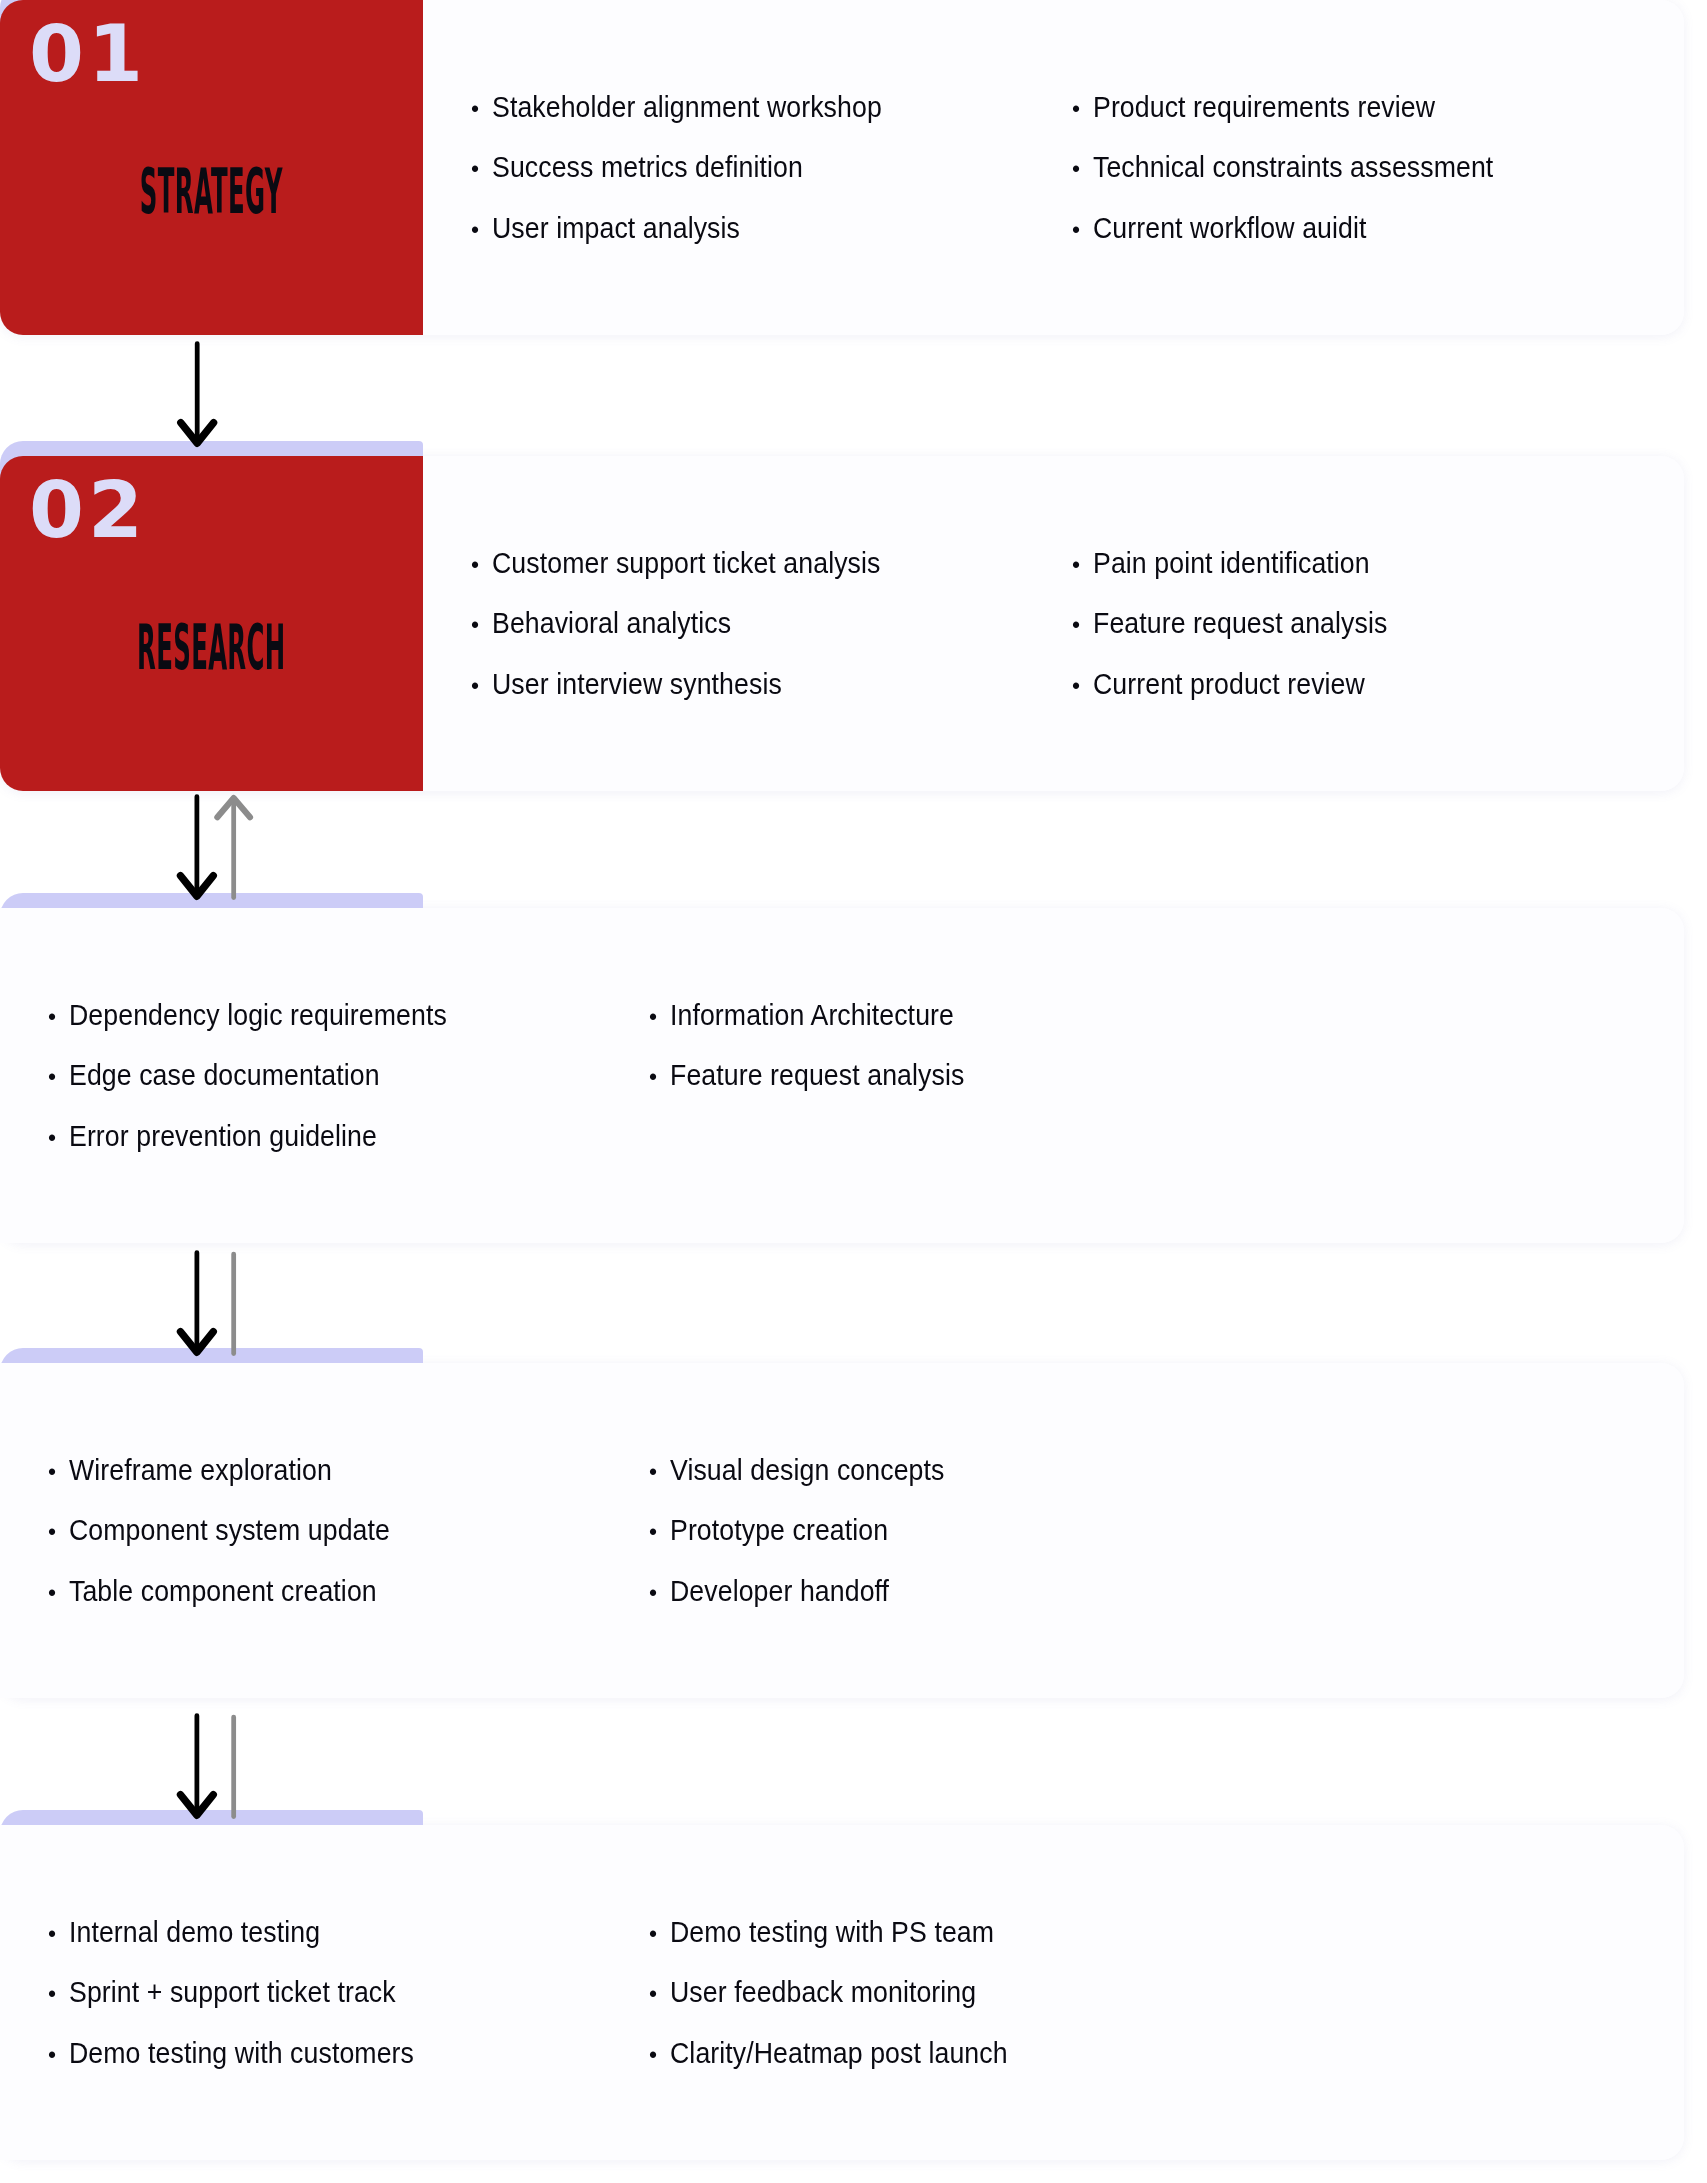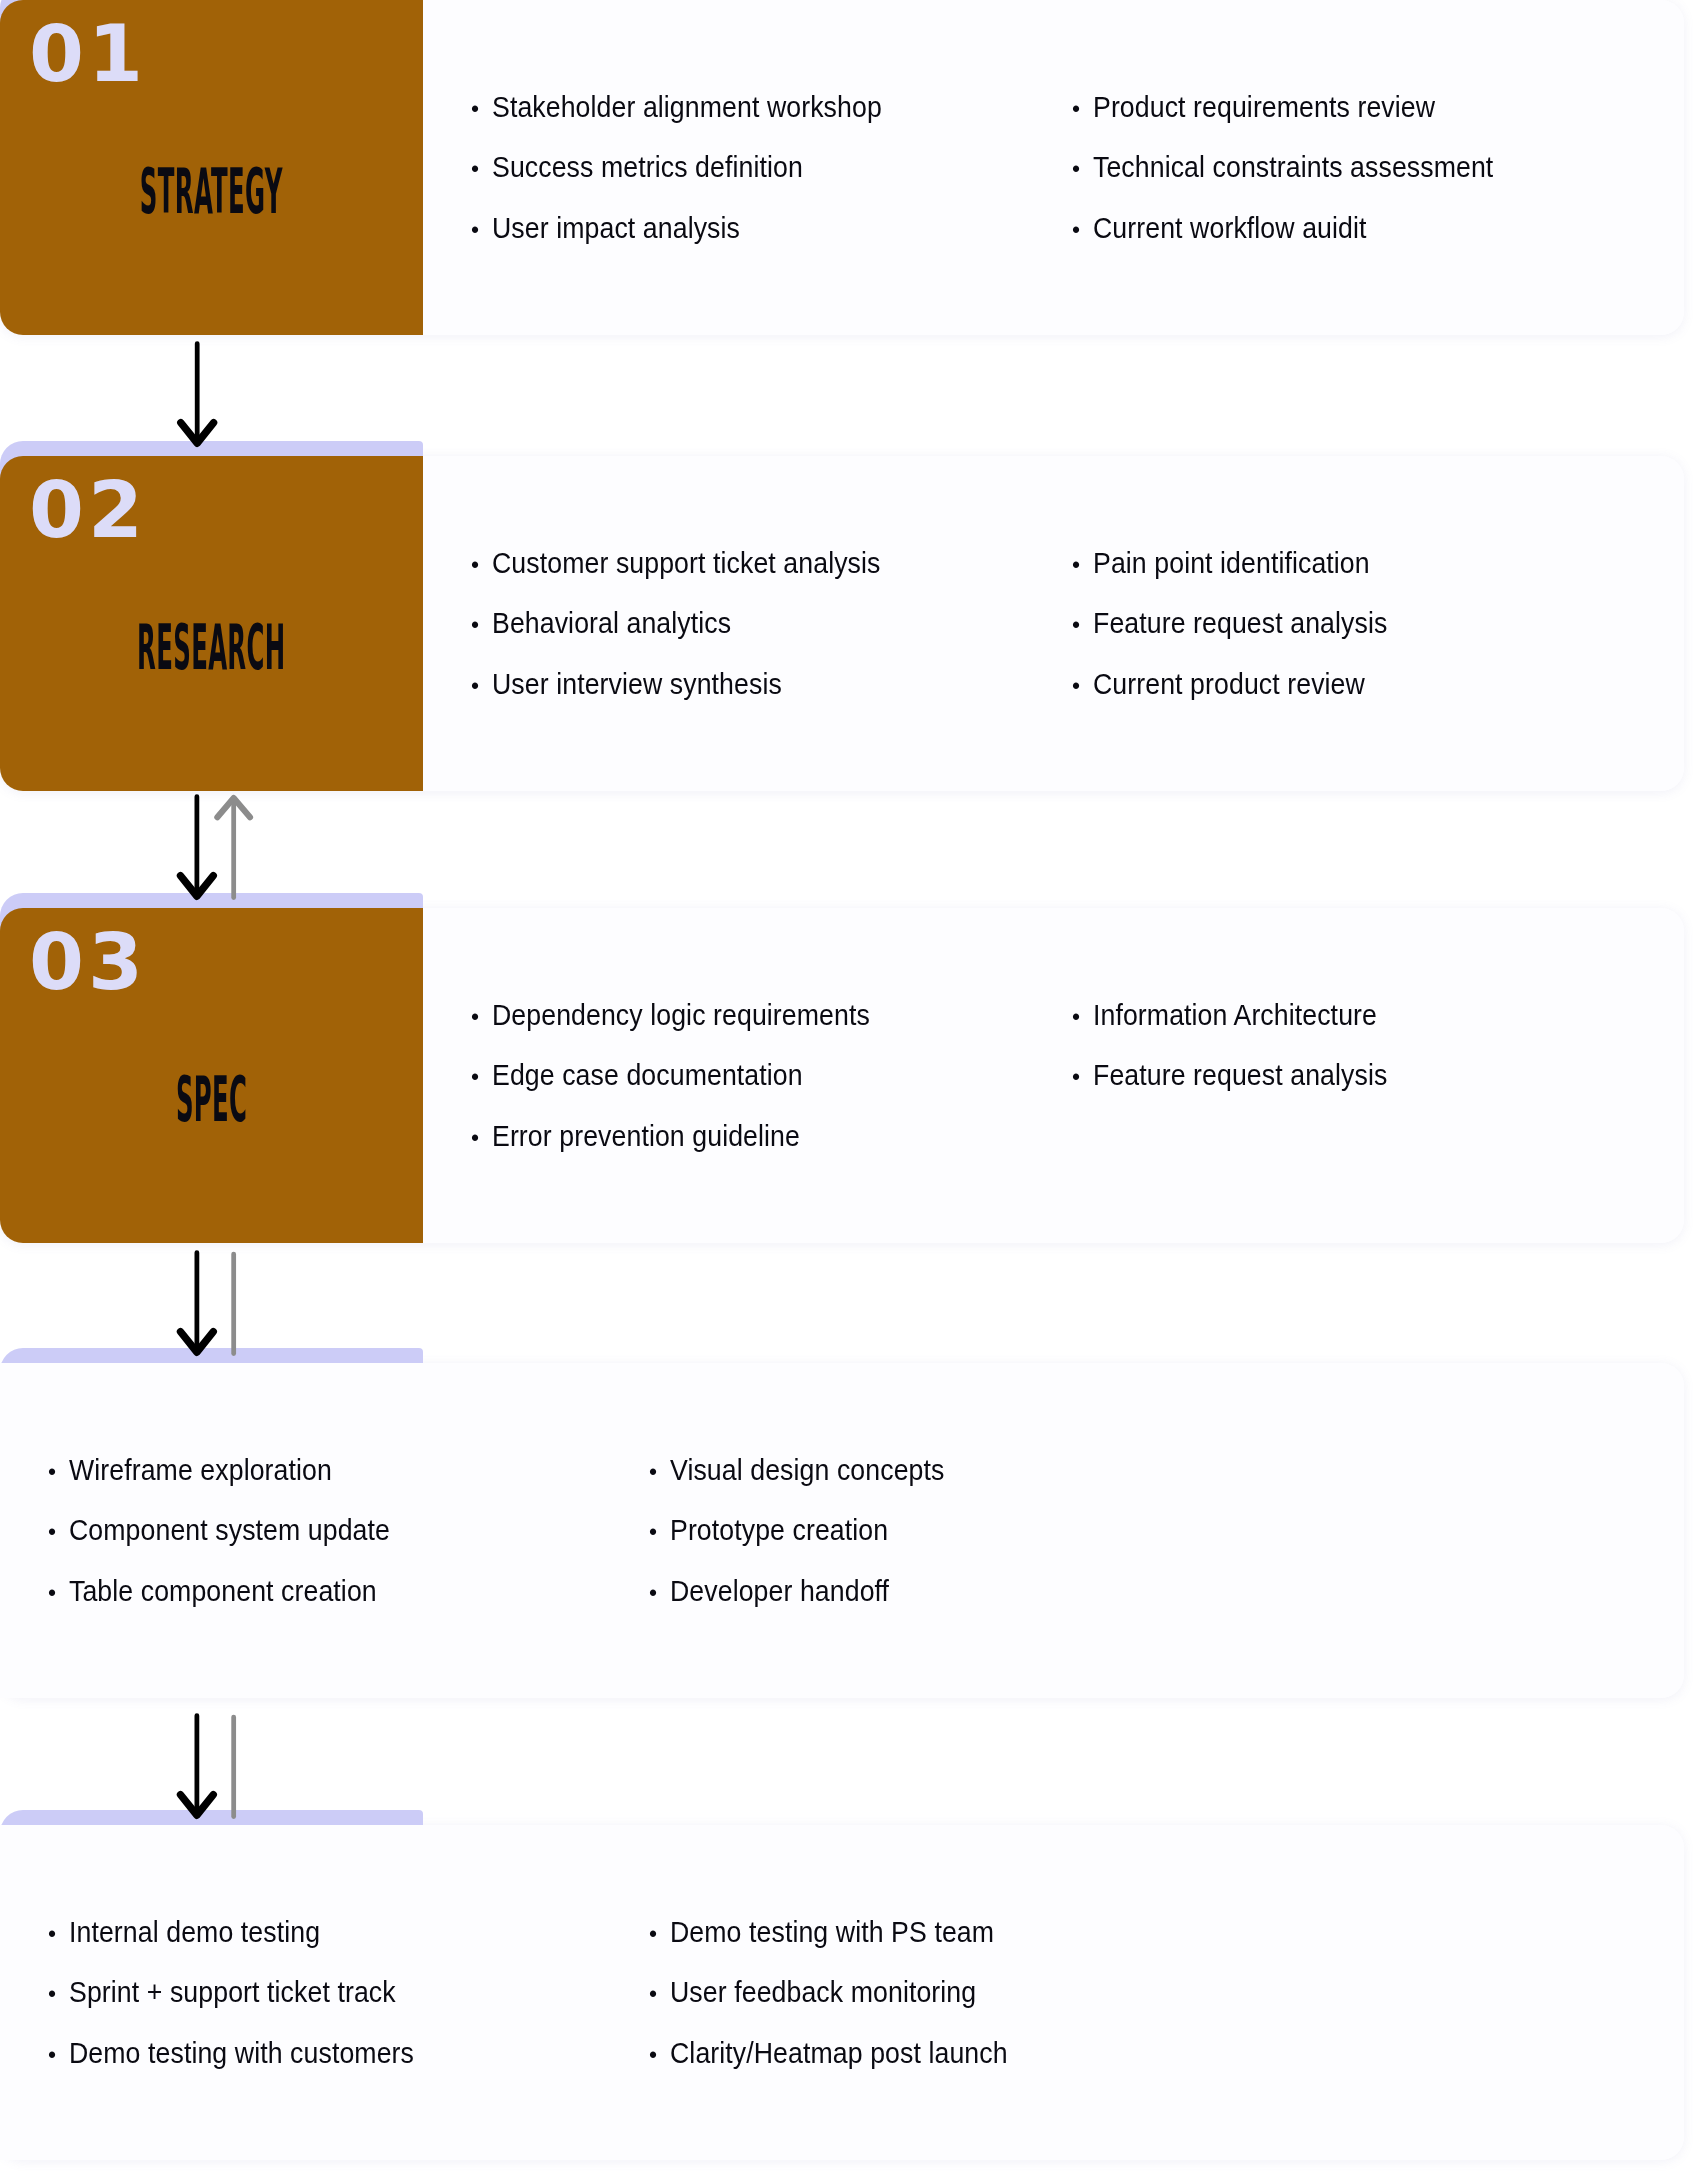--- a/index.html
+++ b/index.html
@@ -43,21 +43,21 @@
     background: #ccccf7;
     border-top-left-radius: 23px;
     border-top-right-radius: 4.1px;
     z-index: 0;
   }
 
   .stage-left {
     position: relative;
     flex: 0 0 423px;
     width: 423px;
-    background: #a16207;
+    background: #b91c1c;
     border-top-left-radius: 23px;
     border-bottom-left-radius: 23px;
     z-index: 1;
     overflow: hidden;
   }
 
   .stage-num {
     position: absolute;
     left: 29px;
     top: 15px;
@@ -255,26 +255,20 @@
       </g>
       <g>
         <line x1="92" y1="152" x2="92" y2="12" stroke="#8c8c8c" stroke-width="7" stroke-linecap="round"></line>
         <polyline points="68,34 92,6 116,34" fill="none" stroke="#8c8c8c" stroke-width="9" stroke-linecap="round" stroke-linejoin="round"></polyline>
       </g>
     </svg>
   </div>
 
   <div class="stage" style="top:908px; height:335px;">
     <div class="accent-bar" style="top:-15px;"></div>
-    <div class="stage-left">
-      <div class="stage-num">03</div>
-      <div class="stage-label">
-        <div class="stage-label-text">Spec</div>
-      </div>
-    </div>
     <div class="stage-right">
       <div class="cols">
         <div class="col col-a">
           <div class="bullet-row">
             <span class="bullet-dot">•</span>
             <span class="bullet-text">Dependency logic requirements</span>
           </div>
           <div class="bullet-row">
             <span class="bullet-dot">•</span>
             <span class="bullet-text">Edge case documentation</span>

